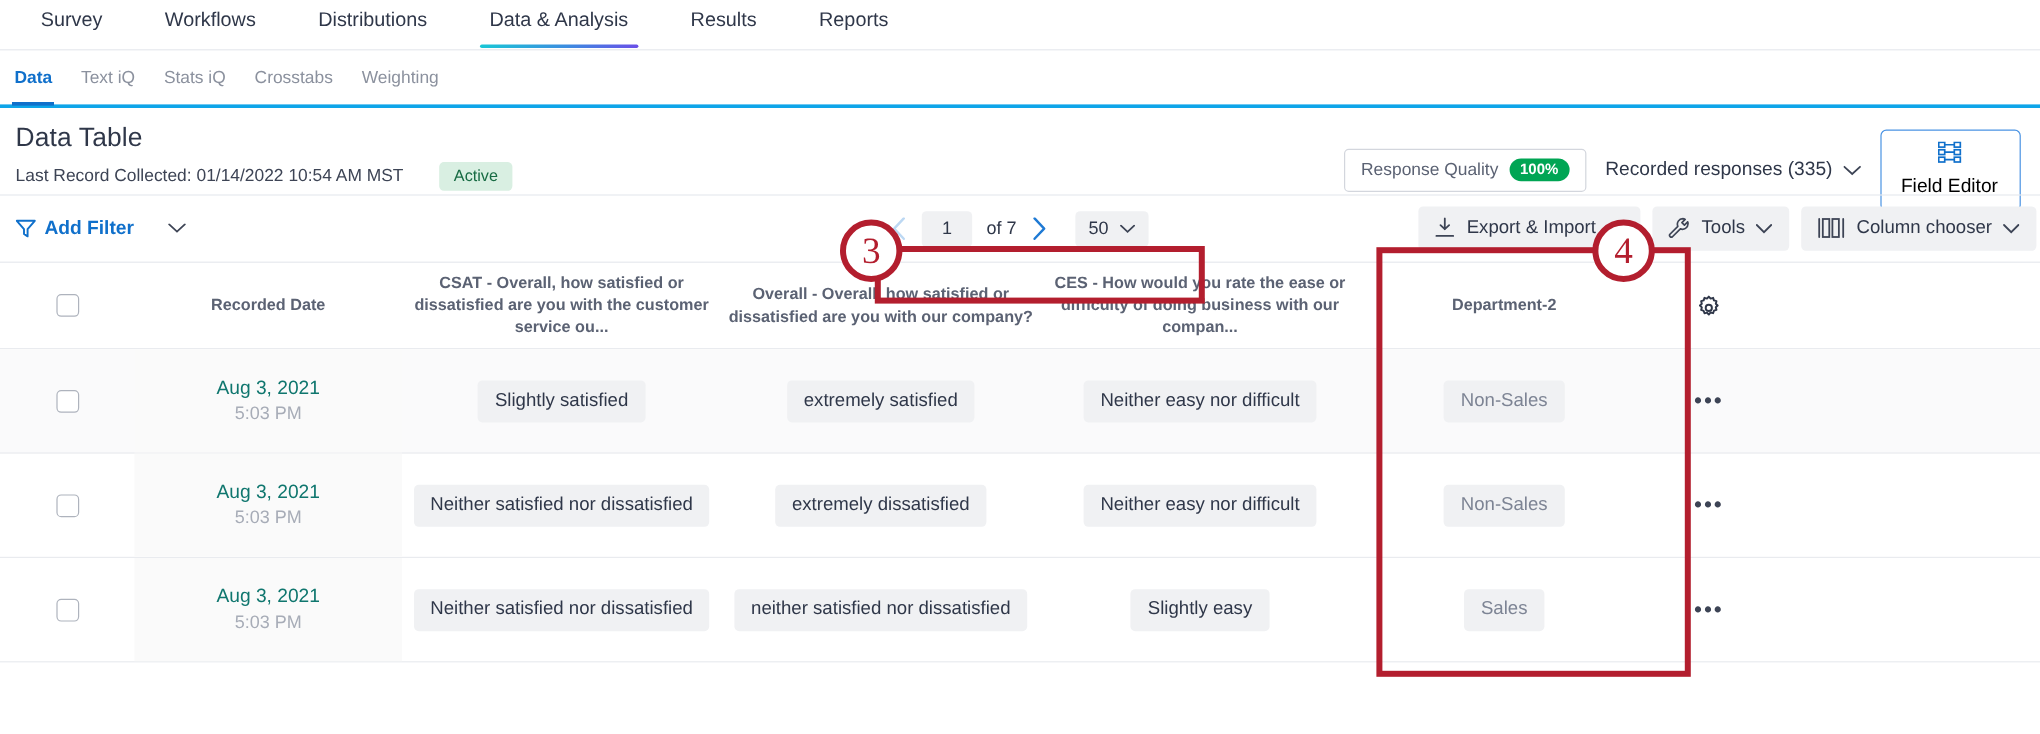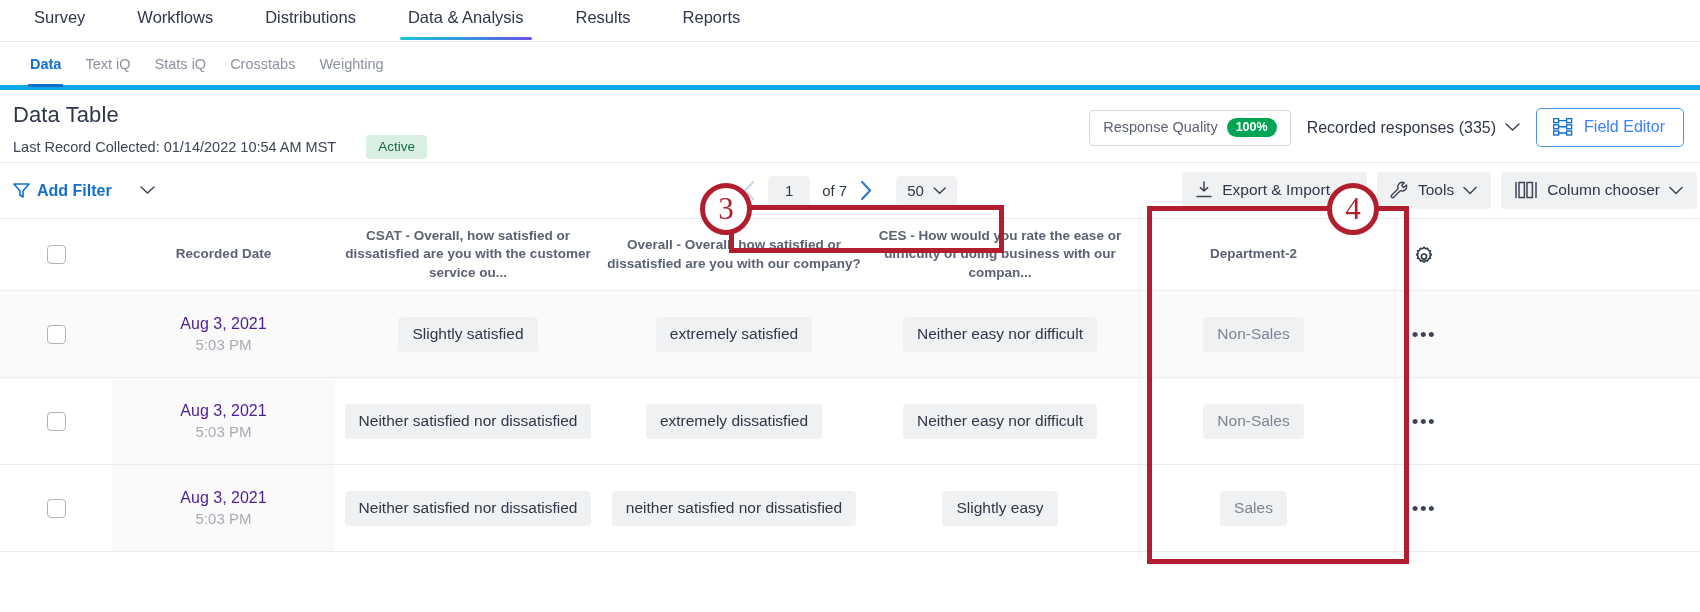--- a/index.html
+++ b/index.html
@@ -27,22 +27,22 @@
   }
   .topnav-item.active::after {
     content: ""; position: absolute; left: 18px; right: 18px; bottom: -1px;
     height: 3px; border-radius: 2px;
     background: linear-gradient(90deg, #19c7d6 0%, #3c8ce0 55%, #6a4fe8 100%);
   }
 
   
   .subnav {
     display: flex; align-items: center;
-    height: 48px; padding-left: 20px;
-    border-bottom: 5px solid #0ea5e9;
+    height: 48px; padding-left: 2px;
+    border-bottom: 3px solid #0ea5e9;
     position: relative;
   }
   .subnav-item {
     font-size: 14.5px; color: #8b919e;
     padding: 0 10px; margin-right: 4px;
     line-height: 46px; white-space: nowrap; cursor: pointer;
     position: relative;
   }
   .subnav-item.active { color: #1070cb; font-weight: bold; }
   .subnav-item.active::after {
@@ -72,22 +72,22 @@
   .rq-label { font-size: 14.5px; color: #5b6273; }
   .rq-pct {
     background: #00a554; color: #fff; font-size: 12.5px; font-weight: bold;
     border-radius: 11px; padding: 2px 9px 3px 9px;
   }
   .recorded { display: flex; align-items: center; gap: 9px; cursor: pointer; }
   .recorded-label { font-size: 16px; color: #2f3749; }
   .field-editor {
     display: flex; align-items: center; gap: 11px;
     border: 1px solid #4a93e3; border-radius: 5px;
-    padding: 9px 18px 10px 16px; color: #3b82f6;
-    font-size: 16px; background: #fff; cursor: pointer;
+    padding: 9px 18px 10px 16px; color: #000000;
+    font-size: 16px; background: #fff; cursor: pointer; flex-direction: column;
   }
 
   
   .toolbar {
     position: relative; height: 56px;
     border-top: 1px solid #e7e9ee;
     display: flex; align-items: center; padding: 0 16px 0 13px;
   }
   .addfilter { display: flex; align-items: flex-start; gap: 7px; cursor: pointer; }
   .addfilter-label { color: #1070cb; font-size: 16px; font-weight: bold; }
@@ -138,21 +138,21 @@
   .c-gear  { width: 100px; }
   .hdr-text {
     font-size: 13.5px; font-weight: bold; color: #5b6273;
     text-align: center; line-height: 1.35;
   }
   .chk {
     width: 19px; height: 19px; border: 1.5px solid #aeb3bd;
     border-radius: 4px; background: #fff; cursor: pointer;
   }
   .date-strip { background: #fafafa; }
-  .date-main { font-size: 16px; color: #4c1d95; }
+  .date-main { font-size: 16px; color: #0f766e; }
   .date-sub  { font-size: 15px; color: #a7acb7; margin-top: 3px; }
   .pill {
     background: #f0f1f3; border-radius: 4px;
     padding: 8px 14px 9px 14px; font-size: 15.5px; color: #2f3749;
     white-space: nowrap; max-width: 100%;
   }
   .pill.muted { color: #7d8494; }
   .dots { font-size: 19px; color: #3d4455; letter-spacing: 1.5px; cursor: pointer; line-height: 1; }
 
   

